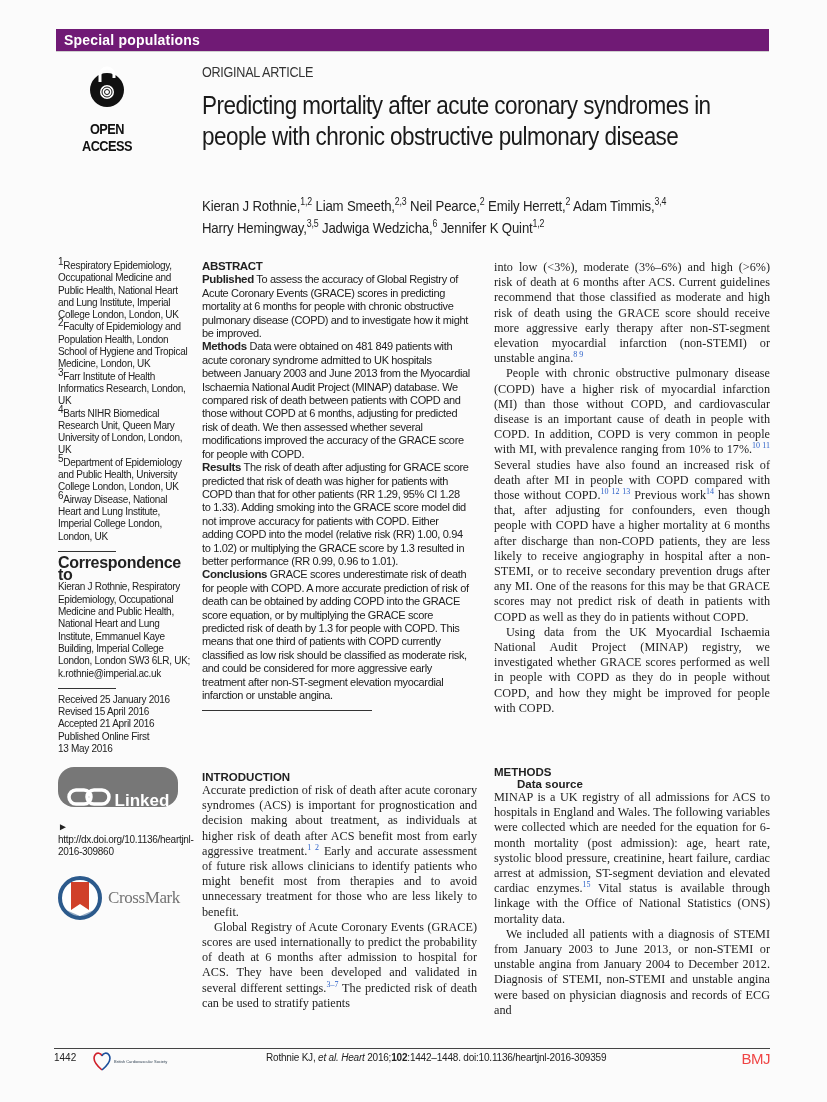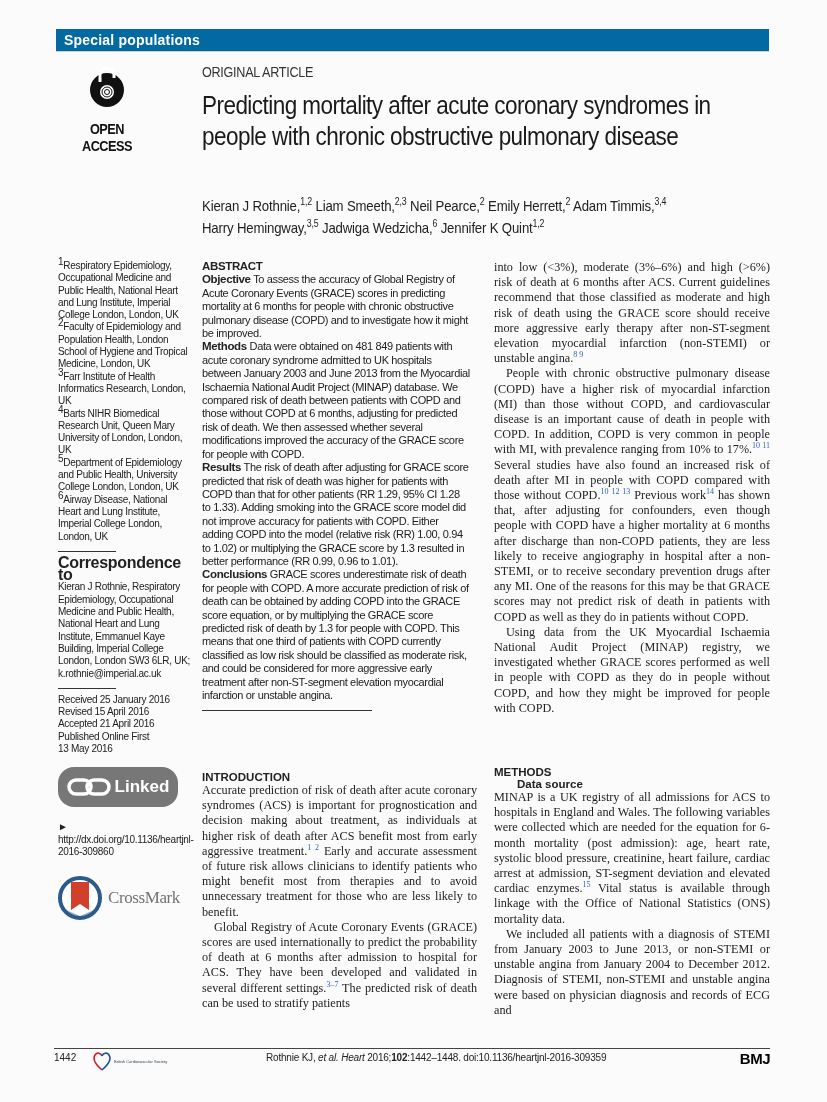--- a/index.html
+++ b/index.html
@@ -1,36 +1,36 @@
 <!DOCTYPE html>
 <html><head>
 <meta charset="utf-8">
 <style>
   html, body { margin:0; padding:0; background:#fbfbfb; }
   body { width:827px; height:1102px; position:relative; overflow:hidden; color:#222; }
 
-  .section-bar { position:absolute; left:56px; top:29px; width:713px; height:22px; background:#0369a1; border-bottom:1px solid #cfcfcf; }
+  .section-bar { position:absolute; left:56px; top:29px; width:713px; height:22px; background:#701a75; border-bottom:1px solid #cfcfcf; }
   .section-bar span { display:block; color:#fff; font-family:"Liberation Sans", sans-serif; font-weight:bold; font-size:14px; line-height:22px; padding-left:8px; letter-spacing:0.2px; }
 
   .oa { position:absolute; left:62px; top:66px; width:90px; text-align:center; }
   .oa .lock { width:40px; height:42px; margin:0 auto 8px auto; }
   .oa .label { font-family:"Liberation Sans", sans-serif; font-weight:bold; font-size:15px; letter-spacing:-0.6px; color:#111; transform:scaleX(0.85); }
 
   .article-type { position:absolute; left:202px; top:64px; font-family:"Liberation Sans", sans-serif; font-size:14px; color:#333; letter-spacing:-0.3px; transform:scaleX(0.9); transform-origin:left; }
   .title { position:absolute; left:202px; top:90px; width:560px; font-family:"Liberation Sans", sans-serif; font-size:25px; line-height:31px; color:#1a1a1a; letter-spacing:-0.6px; transform:scaleX(0.9); transform-origin:left; width:630px; }
   .authors { position:absolute; left:202px; top:195px; width:640px; font-family:"Liberation Sans", sans-serif; font-size:15px; line-height:22px; color:#222; transform:scaleX(0.88); transform-origin:left; letter-spacing:-0.2px; }
   sup { font-size:10px; line-height:0; vertical-align:super; }
   sup.ref { color:#2a5fc8; font-size:8px; }
 
   .sidebar { position:absolute; left:58px; top:260px; width:132px; font-family:"Liberation Sans", sans-serif; font-size:10px; line-height:12.3px; color:#222; letter-spacing:-0.3px; }
   .sidebar p { margin:0 0 6px 0; }
   .sidebar .aff { margin:0; }
   .rule-short { width:58px; border-top:1px solid #333; margin:8px 0 5px 0; }
   .sidebar .corr-h { font-weight:bold; font-size:16px; margin:0; }
-  .linked { margin:12px 0 14px 0; width:120px; height:40px; border-radius:16px; background:#777; display:flex; align-items:center; justify-content:center; color:#fff; font-weight:bold; font-size:17px; letter-spacing:0; }
+  .linked { margin:12px 0 14px 0; width:120px; height:40px; border-radius:16px; background:#777; display:flex; align-items:flex-end; justify-content:center; color:#fff; font-weight:bold; font-size:17px; letter-spacing:0; }
   .linked .chain { width:44px; height:20px; margin-right:4px; }
   .crossmark { display:flex; align-items:center; margin:18px 0 18px 0; }
   .crossmark .cm-logo { width:44px; height:44px; margin-right:6px; }
   .crossmark .cm-text { font-family:"Liberation Serif", serif; font-size:17px; color:#737373; letter-spacing:-0.4px; }
   .cite-box { border:1px solid #222; padding:4px 5px; width:122px; font-size:10px; line-height:12.3px; }
   .cite-box b { font-weight:bold; }
 
   .col2 { position:absolute; left:202px; top:260px; width:268px; }
   .abstract { font-family:"Liberation Sans", sans-serif; font-size:11px; line-height:13.4px; color:#222; letter-spacing:-0.35px; }
   .abstract h3 { margin:0; font-size:11.5px; font-weight:bold; }
@@ -47,21 +47,21 @@
   .methods { position:absolute; left:494px; top:766px; width:276px; }
   .sub-heading { font-family:"Liberation Sans", sans-serif; font-weight:bold; font-size:11.5px; margin:0;padding-left:23px; }
 
   .footer-rule { position:absolute; left:54px; top:1048px; width:716px; border-top:1.5px solid #444; }
   .footer { position:absolute; left:54px; top:1052px; width:716px; height:26px; font-family:"Liberation Sans", sans-serif; font-size:10px; color:#222; }
   .footer .page { position:absolute; left:0; top:0; }
   .footer .bcs { position:absolute; left:38px; top:-2px; display:flex; align-items:center; }
   .footer .bcs .heart { width:20px; height:22px; }
   .footer .bcs .bcs-text { font-size:4px; line-height:5px; color:#345; margin-left:2px; }
   .footer .citation { position:absolute; left:212px; top:0; letter-spacing:-0.2px; }
-  .footer .bmj { position:absolute; right:0; top:-2px; font-weight:bold; font-size:15px; color:#000000; letter-spacing:-0.5px; }
+  .footer .bmj { position:absolute; right:0; top:-2px; font-weight:normal; font-size:15px; color:#ef4444; letter-spacing:-0.5px; }
 </style>
 </head>
 <body>
 
 <div class="section-bar">
   <span>Special populations</span>
 </div>
 
 <div class="oa">
   <svg class="lock" viewBox="0 0 40 42">
@@ -122,21 +122,21 @@
       <path d="M13 6 H31 V34 L22 28 L13 34 Z" fill="#d0402a"></path>
       <path d="M8 34 A18 18 0 0 0 36 34 L22 40 Z" fill="#2c5a8c" opacity="0.5"></path>
     </svg>
     <span class="cm-text">CrossMark</span>
   </div>
 </div>
 
 <div class="col2">
   <div class="abstract">
     <h3>ABSTRACT</h3>
-    <p><span class="lbl">Objective</span><span>  To assess the accuracy of Global Registry of Acute Coronary Events (GRACE) scores in predicting mortality at 6 months for people with chronic obstructive pulmonary disease (COPD) and to investigate how it might be improved.</span></p>
+    <p><span class="lbl">Published</span><span>  To assess the accuracy of Global Registry of Acute Coronary Events (GRACE) scores in predicting mortality at 6 months for people with chronic obstructive pulmonary disease (COPD) and to investigate how it might be improved.</span></p>
     <p><span class="lbl">Methods</span><span>  Data were obtained on 481 849 patients with acute coronary syndrome admitted to UK hospitals between January 2003 and June 2013 from the Myocardial Ischaemia National Audit Project (MINAP) database. We compared risk of death between patients with COPD and those without COPD at 6 months, adjusting for predicted risk of death. We then assessed whether several modifications improved the accuracy of the GRACE score for people with COPD.</span></p>
     <p><span class="lbl">Results</span><span>  The risk of death after adjusting for GRACE score predicted that risk of death was higher for patients with COPD than that for other patients (RR 1.29, 95% CI 1.28 to 1.33). Adding smoking into the GRACE score model did not improve accuracy for patients with COPD. Either adding COPD into the model (relative risk (RR) 1.00, 0.94 to 1.02) or multiplying the GRACE score by 1.3 resulted in better performance (RR 0.99, 0.96 to 1.01).</span></p>
     <p><span class="lbl">Conclusions</span><span>  GRACE scores underestimate risk of death for people with COPD. A more accurate prediction of risk of death can be obtained by adding COPD into the GRACE score equation, or by multiplying the GRACE score predicted risk of death by 1.3 for people with COPD. This means that one third of patients with COPD currently classified as low risk should be classified as moderate risk, and could be considered for more aggressive early treatment after non-ST-segment elevation myocardial infarction or unstable angina.</span></p>
   </div>
   <div class="abs-rule"></div>
 </div>
 
 <div class="intro">
   <h3 class="heading">INTRODUCTION</h3>
   <p class="body-text"><span>Accurate prediction of risk of death after acute coronary syndromes (ACS) is important for prognostication and decision making about treatment, as individuals at higher risk of death after ACS benefit most from early aggressive treatment.</span><sup class="ref">1 2</sup><span> Early and accurate assessment of future risk allows clinicians to identify patients who might benefit most from therapies and to avoid unnecessary treatment for those who are less likely to benefit.</span></p>

